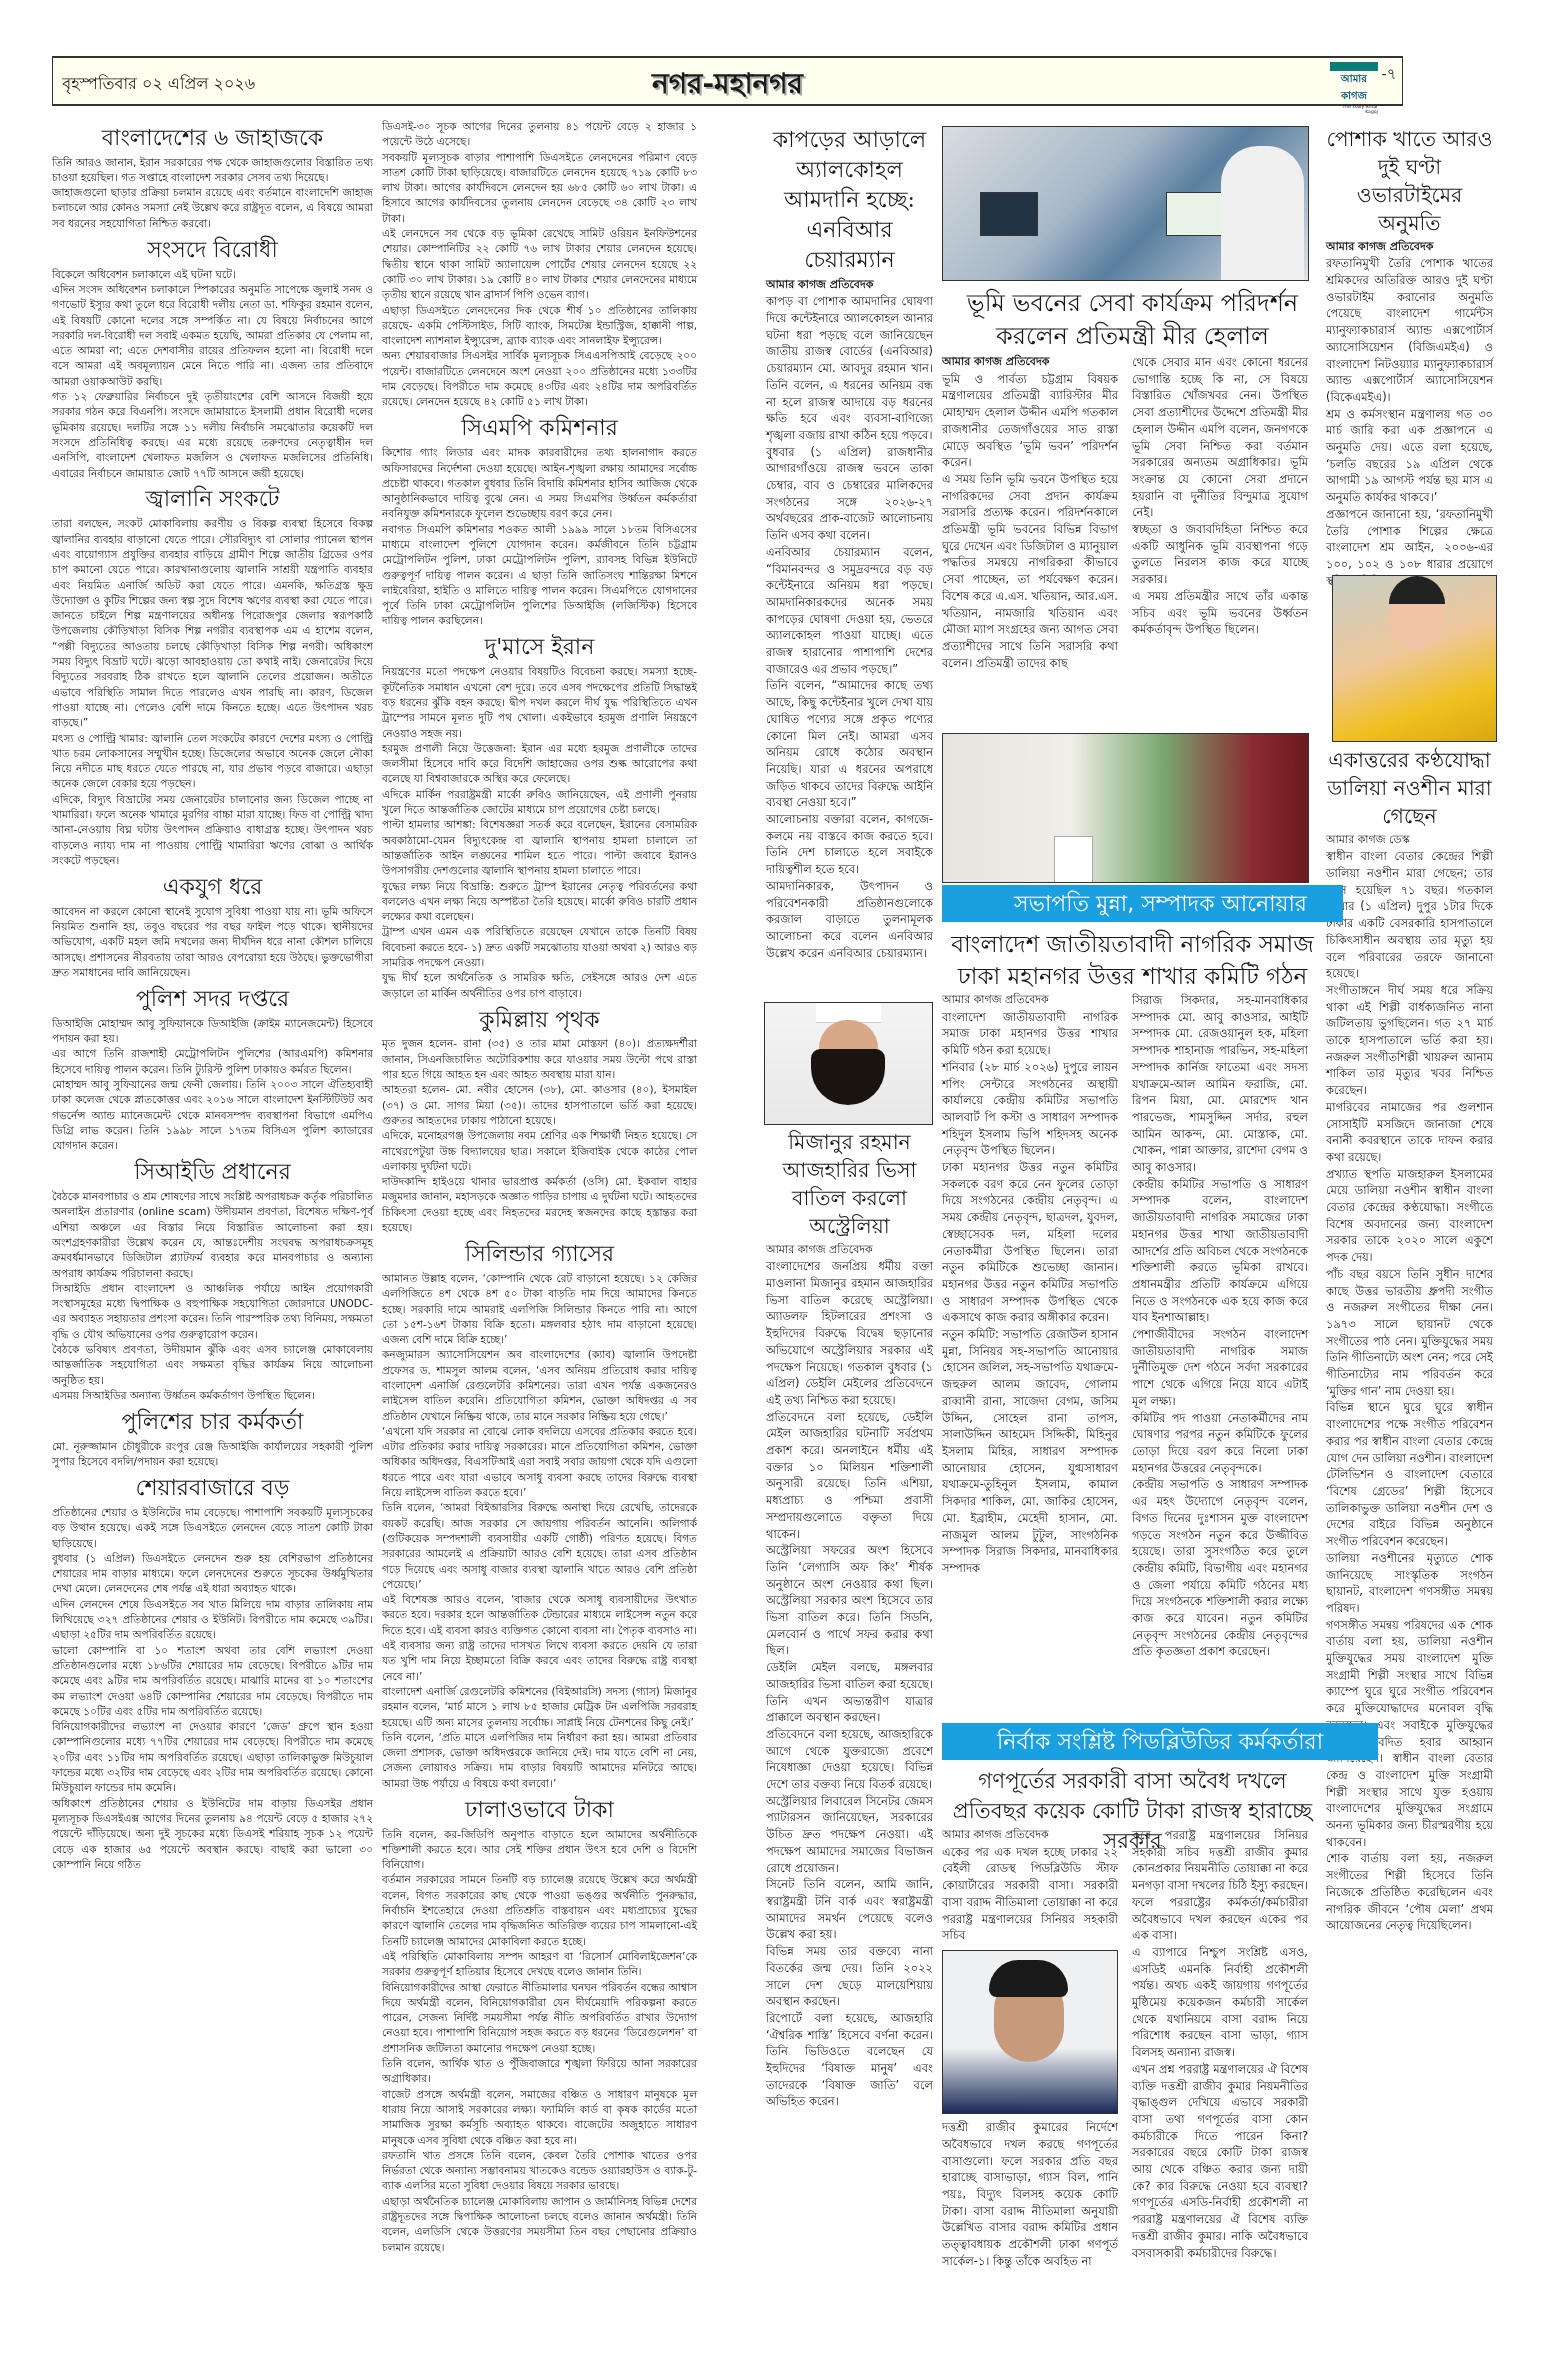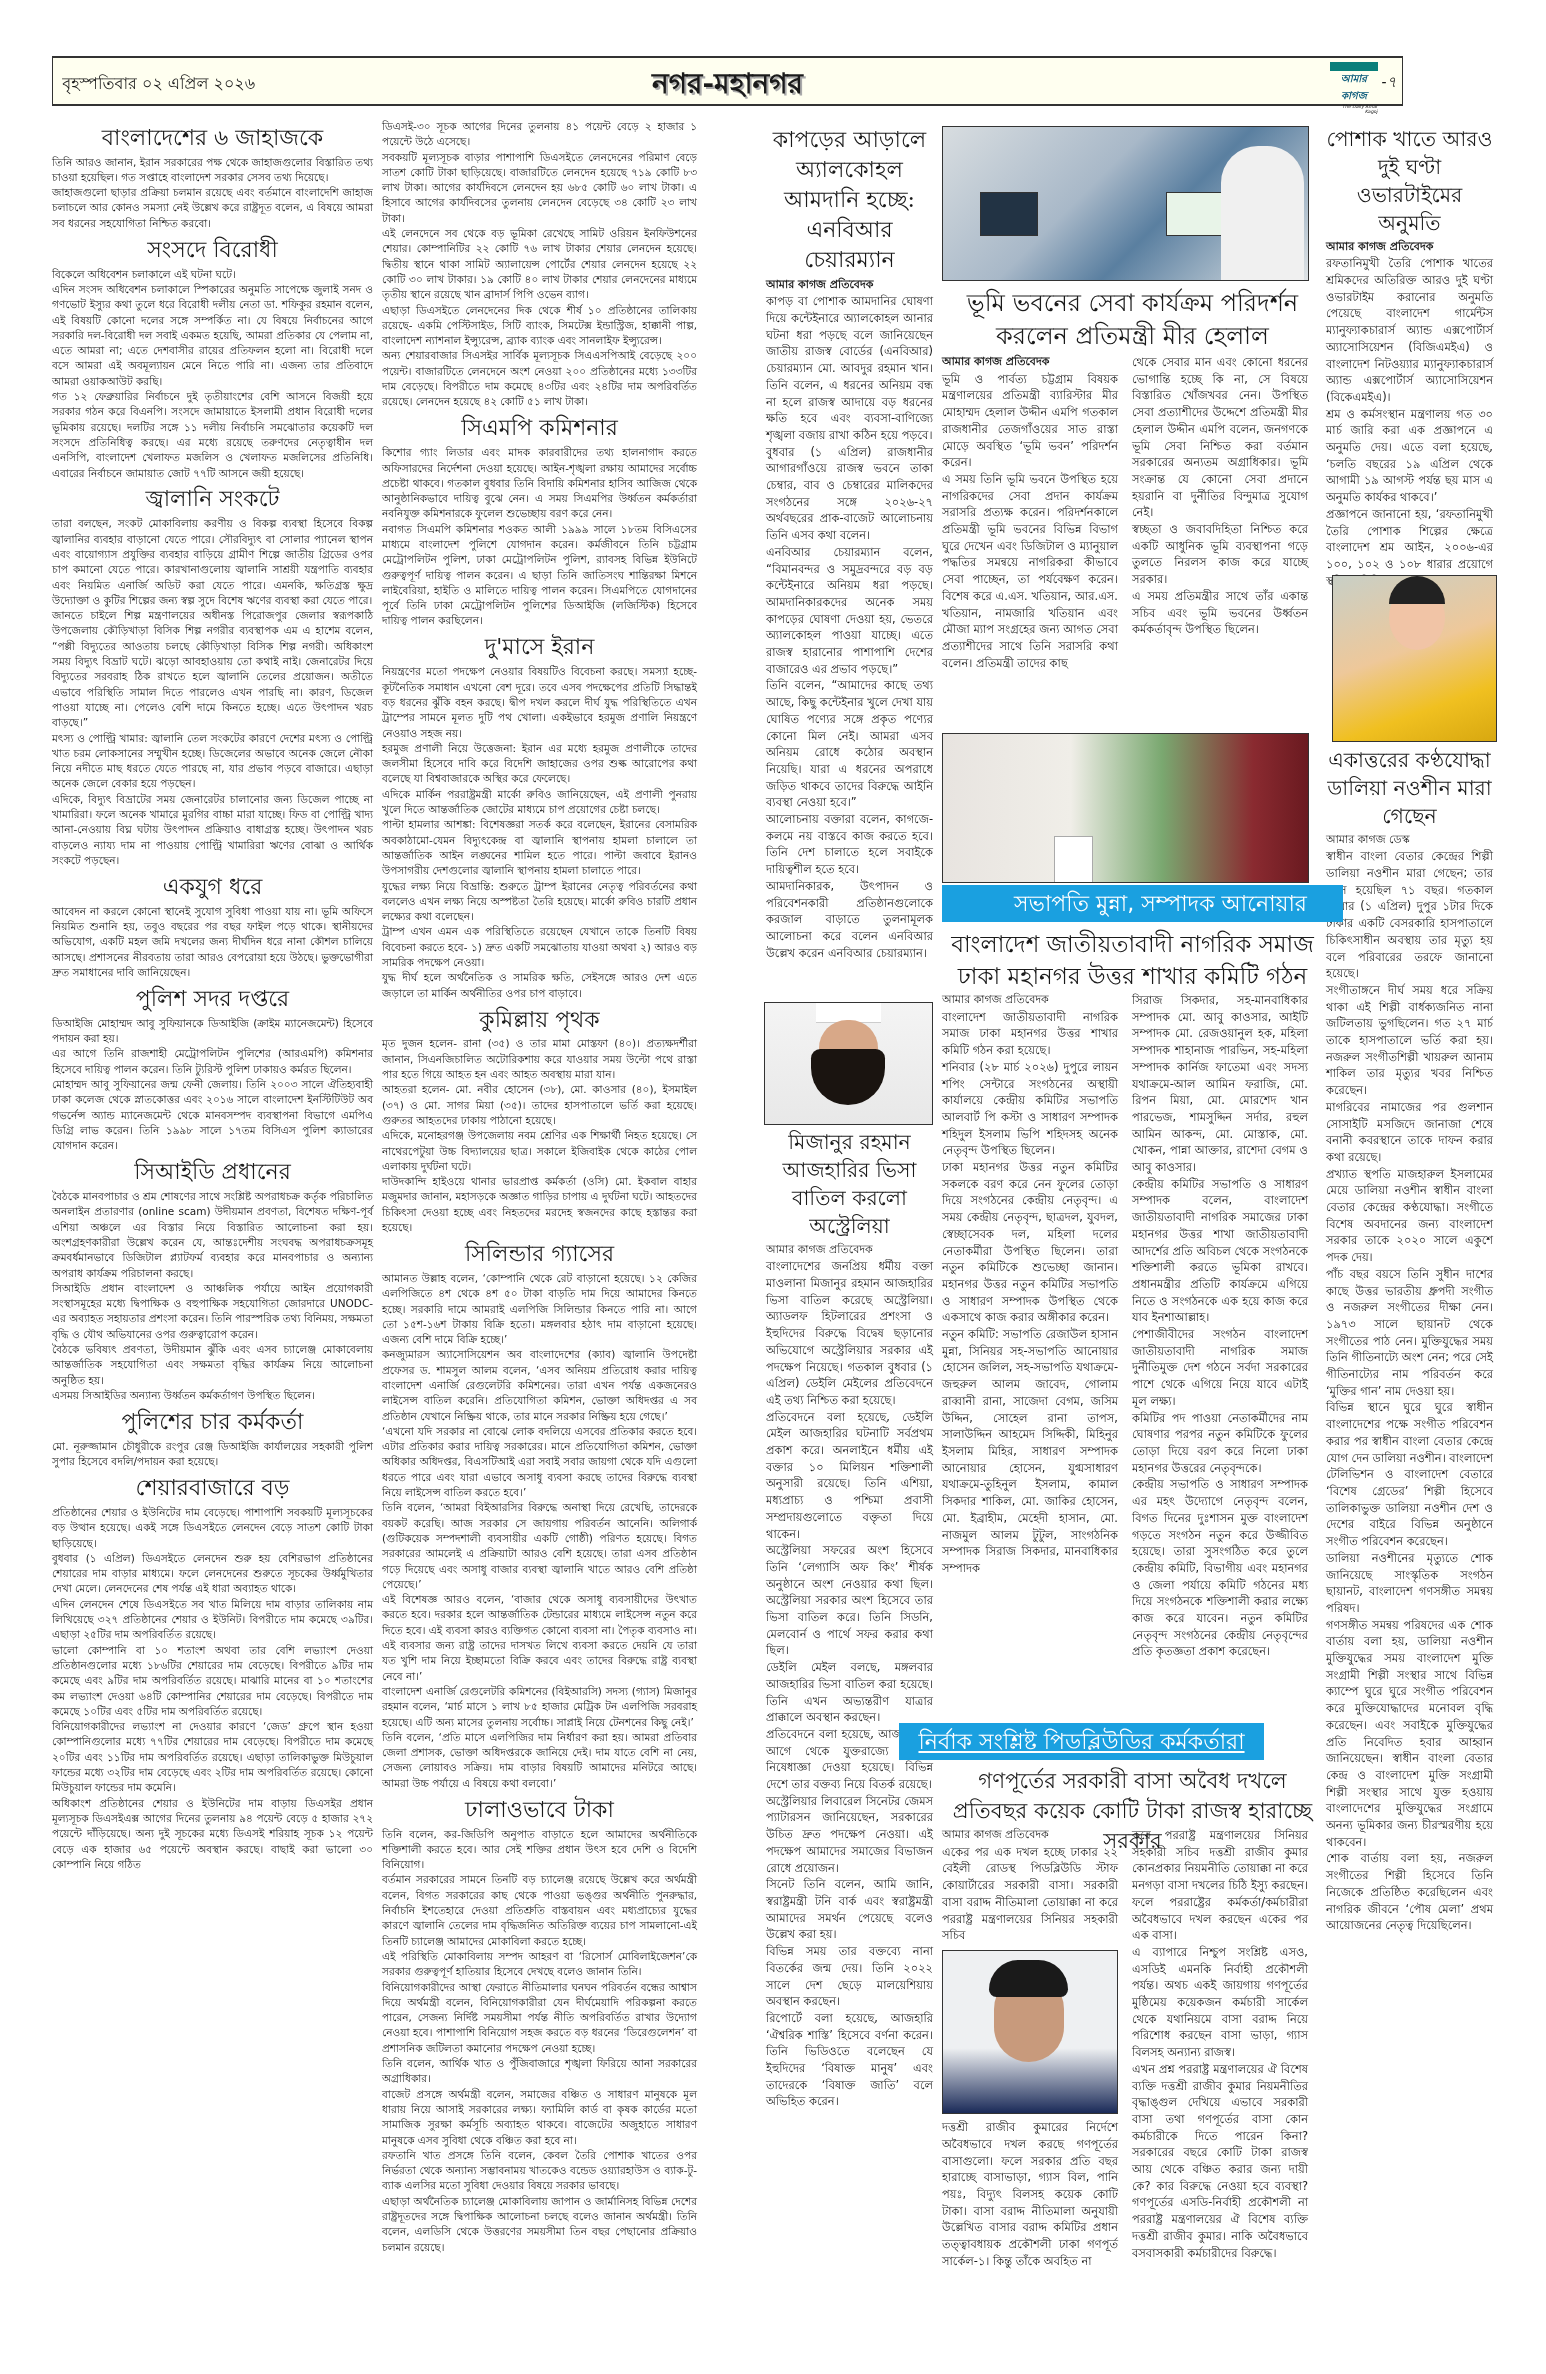--- a/index.html
+++ b/index.html
@@ -4,21 +4,21 @@
 <style>
   html, body { margin:0; padding:0; background:#fff; }
   body { width:1546px; height:2375px; position:relative; overflow:hidden;
          font-family:"DejaVu Sans", sans-serif; color:#1a1a1a; }
   .masthead { position:absolute; left:52px; top:56px; width:1351px; height:50px;
               background:#fffff0; border-top:2.8px solid #333; border-bottom:2.8px solid #333;
               border-left:0.9px solid #333; border-right:0.9px solid #333; box-sizing:border-box; }
   .mh-date { position:absolute; left:9.3px; top:13px; font-size:16px; font-family:"DejaVu Serif", serif; }
   .mh-section { position:absolute; left:0; right:0; top:3.7px; text-align:center; font-size:28px; font-weight:bold;
                 font-family:"DejaVu Serif", serif; text-shadow:1.9px 1.9px 0 #aaa; }
-  .mh-logo { position:absolute; right:5.6px; top:3.7px; display:flex; align-items:center; gap:3.7px;font-style:italic; }
+  .mh-logo { position:absolute; right:5.6px; top:3.7px; display:flex; gap:3.7px; }
   .logo-box { width:48px; height:41px; position:relative; }
   .logo-top { height:9.3px; background:#0a7f7a; }
   .logo-mid { font-size:10.2px; font-weight:bold; color:#0a5a7a; line-height:16.7px; text-align:center; }
   .logo-sub { font-size:4.6px; text-align:right; }
   .mh-page { font-size:15px; font-family:"DejaVu Serif", serif; }
 
   .col { position:absolute; font-size:10.5px; line-height:15.3px; text-align:justify; }
   .col p { margin:0; }
   .hd { text-align:center; font-family:"DejaVu Serif", serif; font-size:22px; line-height:30px; margin:3.7px 0 1.9px; }
   .hd-big { font-size:32px; line-height:43px; font-family:"DejaVu Sans", sans-serif;margin-left:8px; }
@@ -208,21 +208,21 @@
   <p>নতুন কমিটি: সভাপতি রেজাউল হাসান মুন্না, সিনিয়র সহ-সভাপতি আনোয়ার হোসেন জলিল, সহ-সভাপতি যথাক্রমে-জহুরুল আলম জাবেদ, গোলাম রাব্বানী রানা, সাজেদা বেগম, জসিম উদ্দিন, সোহেল রানা তাপস, সালাউদ্দিন আহমেদ সিদ্দিকী, মিহিনুর ইসলাম মিহির, সাধারণ সম্পাদক আনোয়ার হোসেন, যুগ্মসাধারণ যথাক্রমে-তুহিনুল ইসলাম, কামাল সিকদার শাকিল, মো. জাকির হোসেন, মো. ইব্রাহীম, মেহেদী হাসান, মো. নাজমুল আলম টুটুল, সাংগঠনিক সম্পাদক সিরাজ সিকদার, মানবাধিকার সম্পাদক</p>
 </div>
 <div class="col narrow" style="left:1132px; top:992px; width:176px;">
   <p>সিরাজ সিকদার, সহ-মানবাধিকার সম্পাদক মো. আবু কাওসার, আইটি সম্পাদক মো. রেজওয়ানুল হক, মহিলা সম্পাদক শাহানাজ পারভিন, সহ-মহিলা সম্পাদক কার্নিজ ফাতেমা এবং সদস্য যথাক্রমে-আল আমিন ফরাজি, মো. রিপন মিয়া, মো. মোরশেদ খান পারভেজ, শামসুদ্দিন সর্দার, রহুল আমিন আকন্দ, মো. মোস্তাক, মো. খোকন, পান্না আক্তার, রাশেদা বেগম ও আবু কাওসার।</p>
   <p>কেন্দ্রীয় কমিটির সভাপতি ও সাধারণ সম্পাদক বলেন, বাংলাদেশ জাতীয়তাবাদী নাগরিক সমাজের ঢাকা মহানগর উত্তর শাখা জাতীয়তাবাদী আদর্শের প্রতি অবিচল থেকে সংগঠনকে শক্তিশালী করতে ভূমিকা রাখবে। প্রধানমন্ত্রীর প্রতিটি কার্যক্রমে এগিয়ে নিতে ও সংগঠনকে এক হয়ে কাজ করে যাব ইনশাআল্লাহ।</p>
   <p>পেশাজীবীদের সংগঠন বাংলাদেশ জাতীয়তাবাদী নাগরিক সমাজ দুর্নীতিমুক্ত দেশ গঠনে সর্বদা সরকারের পাশে থেকে এগিয়ে নিয়ে যাবে এটাই মূল লক্ষ্য।</p>
   <p>কমিটির পদ পাওয়া নেতাকর্মীদের নাম ঘোষণার পরপর নতুন কমিটিকে ফুলের তোড়া দিয়ে বরণ করে নিলো ঢাকা মহানগর উত্তরের নেতৃবৃন্দকে।</p>
   <p>কেন্দ্রীয় সভাপতি ও সাধারণ সম্পাদক এর মহৎ উদ্যোগে নেতৃবৃন্দ বলেন, বিগত দিনের দুঃশাসন মুক্ত বাংলাদেশ গড়তে সংগঠন নতুন করে উজ্জীবিত হয়েছে। তারা সুসংগঠিত করে তুলে কেন্দ্রীয় কমিটি, বিভাগীয় এবং মহানগর ও জেলা পর্যায়ে কমিটি গঠনের মধ্য দিয়ে সংগঠনকে শক্তিশালী করার লক্ষ্যে কাজ করে যাবেন। নতুন কমিটির নেতৃবৃন্দ সংগঠনের কেন্দ্রীয় নেতৃবৃন্দের প্রতি কৃতজ্ঞতা প্রকাশ করেছেন।</p>
 </div>
 
-<div class="banner" style="left:899px; top:1723px; width:365px;text-decoration:underline;">নির্বাক সংশ্লিষ্ট পিডব্লিউডির কর্মকর্তারা</div>
+<div class="banner" style="left:942px; top:1723px; width:436px;">নির্বাক সংশ্লিষ্ট পিডব্লিউডির কর্মকর্তারা</div>
 <div class="hd hd-big" style="position:absolute;left:942px;top:1762px;width:365px;font-size:21.3px;line-height:30px;">গণপূর্তের সরকারী বাসা অবৈধ দখলে প্রতিবছর কয়েক কোটি টাকা রাজস্ব হারাচ্ছে সরকার</div>
 <div class="col narrow" style="left:942px; top:1827px; width:176px;">
   <div class="byline" style="font-weight:normal">আমার কাগজ প্রতিবেদক</div>
   <p>একের পর এক দখল হচ্ছে ঢাকার ২২ বেইলী রোডস্থ পিডব্লিউডি স্টাফ কোয়ার্টারের সরকারী বাসা। সরকারী বাসা বরাদ্দ নীতিমালা তোয়াক্কা না করে পররাষ্ট্র মন্ত্রণালয়ের সিনিয়র সহকারী সচিব</p>
   <div class="photo" style="position:relative;width:174px;height:162px;margin:5.6px 0;background:linear-gradient(180deg,#eef0f2 0%,#eef0f2 60%,#1a2a58 100%);">
     <div style="position:absolute;left:51px;top:23px;width:70px;height:88px;border-radius:37px;background:#c89a7c;"></div>
     <div style="position:absolute;left:46px;top:9.3px;width:79px;height:37px;border-radius:37px 37px 9.3px 9.3px;background:#1a1a1a;"></div>
   </div>
   <p>দত্তশ্রী রাজীব কুমারের নির্দেশে অবৈধভাবে দখল করছে গণপূর্তের বাসাগুলো। ফলে সরকার প্রতি বছর হারাচ্ছে বাসাভাড়া, গ্যাস বিল, পানি পয়ঃ, বিদ্যুৎ বিলসহ কয়েক কোটি টাকা। বাসা বরাদ্দ নীতিমালা অনুযায়ী উল্লেখিত বাসার বরাদ্দ কমিটির প্রধান তত্ত্বাবধায়ক প্রকৌশলী ঢাকা গণপূর্ত সার্কেল-১। কিন্তু তাঁকে অবহিত না</p>
 </div>

